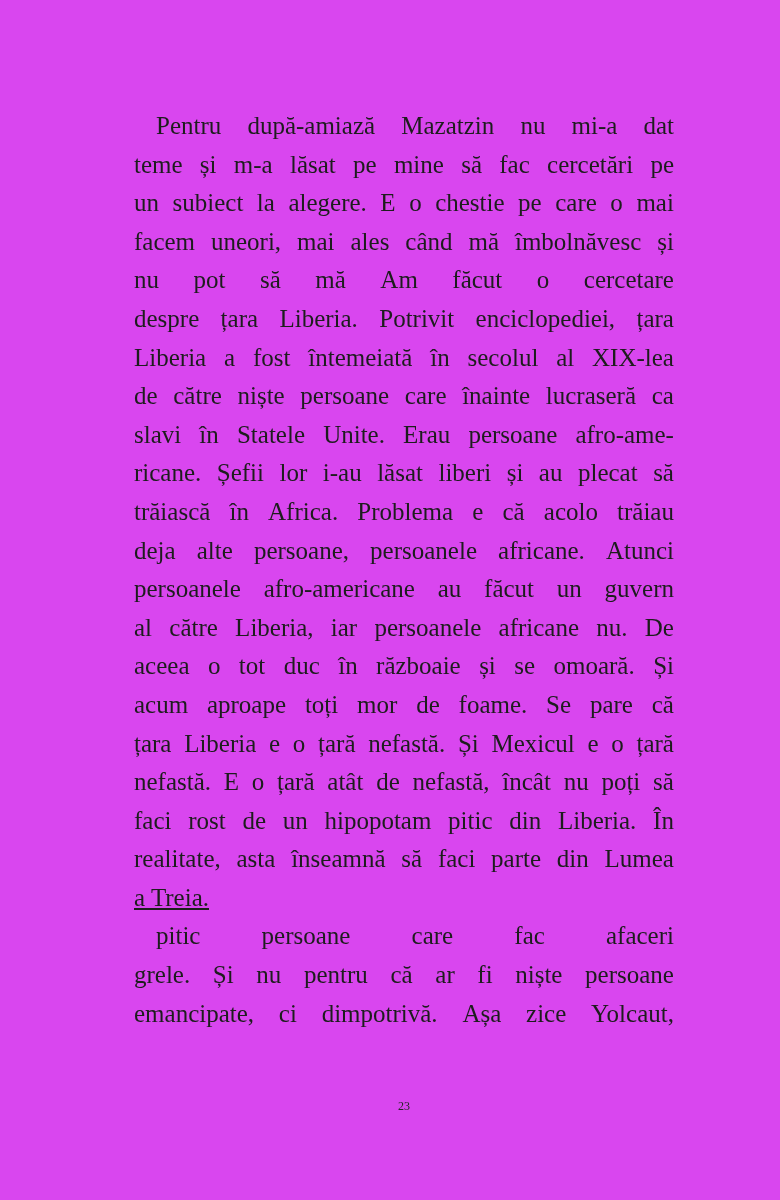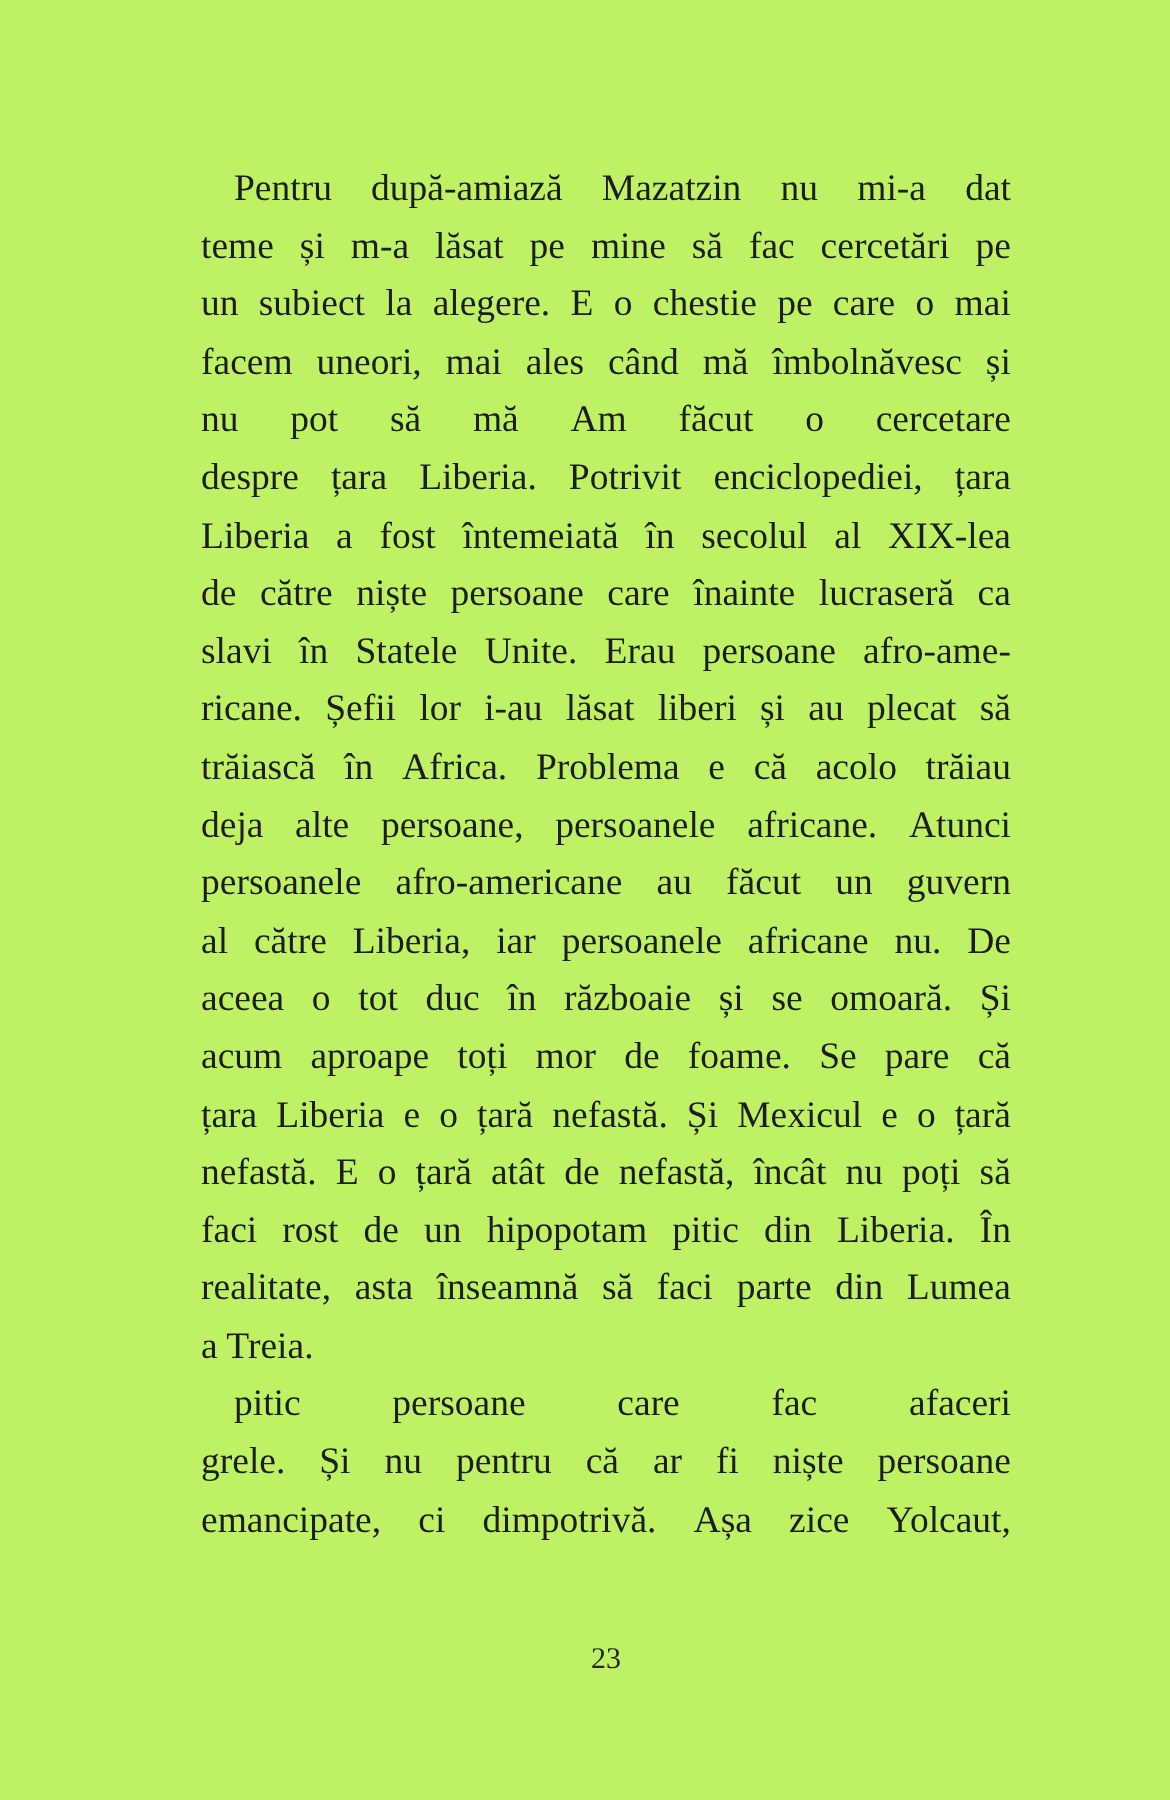--- a/index.html
+++ b/index.html
@@ -4,21 +4,21 @@
 <style>
   html, body {
     margin: 0;
     padding: 0;
     background: #ffffff;
   }
   .page {
     position: relative;
     width: 780px;
     height: 1200px;
-    background: #bef264;
+    background: #d946ef;
     font-family: "Liberation Serif", "DejaVu Serif", serif;
     color: #1d1d1d;
     overflow: hidden;
   }
   .text-block {
     position: absolute;
     left: 134px;
     top: 107px;
     width: 540px;
     font-size: 25px;
@@ -27,31 +27,32 @@
     display: flex;
     justify-content: space-between;
     column-gap: 4px;
     height: 38.6px;
     line-height: 38.6px;
     box-sizing: border-box;
     white-space: nowrap;
   }
   .line.noj {
     display: block;
+    text-decoration: underline;
   }
   .line.indent {
     padding-left: 22px;
   }
   .page-number {
     position: absolute;
     left: 134px;
     top: 1096px;
     width: 540px;
     text-align: center;
-    font-size: 20px;
+    font-size: 12px;
     line-height: 20px;
     color: #262626;
   }
 </style>
 </head>
 <body>
 
 <div class="page">
   <div class="text-block">
     <div>

